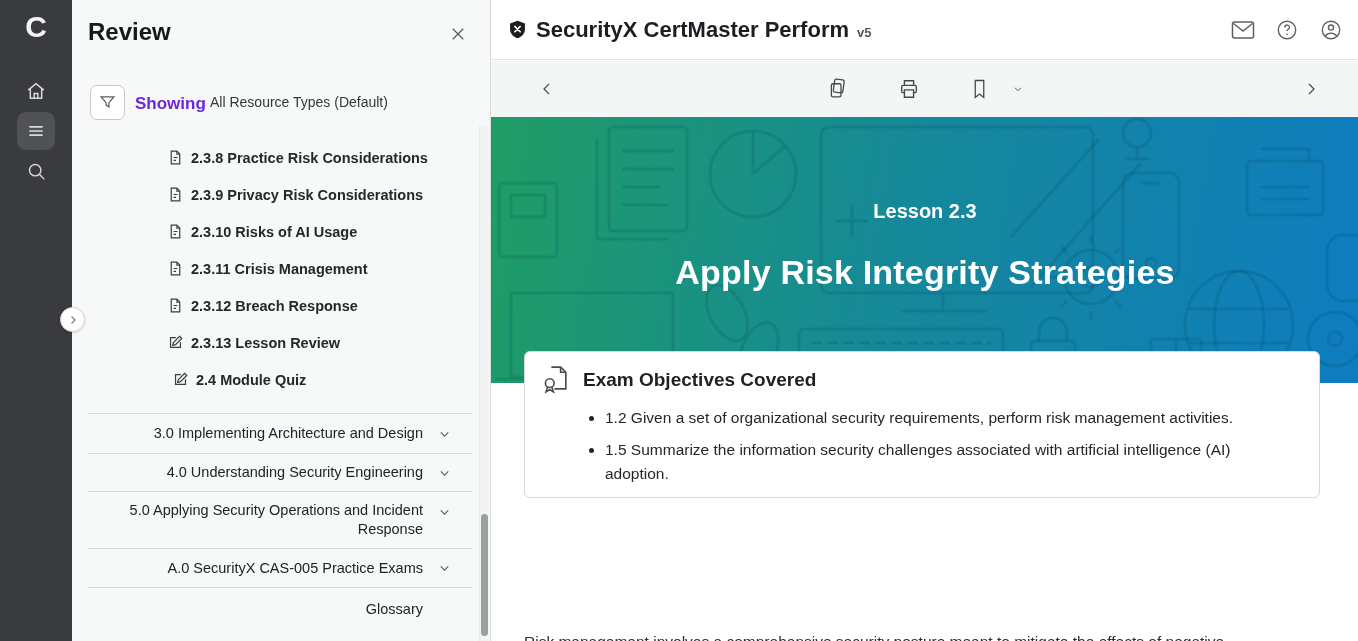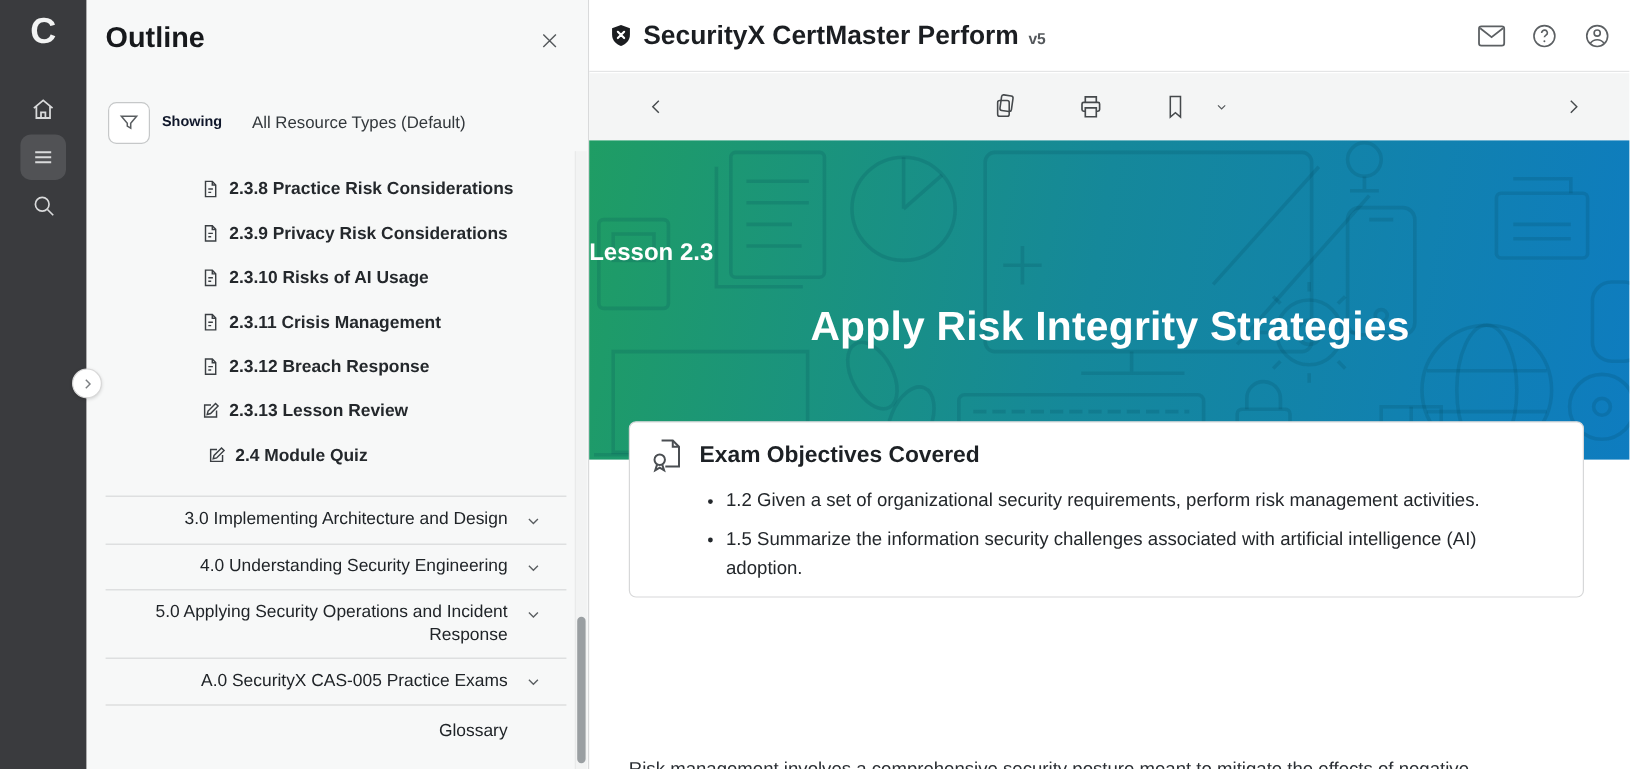--- a/index.html
+++ b/index.html
@@ -20,21 +20,21 @@
                 background:#fff; border:1px solid #d8d8d8; box-shadow:0 1px 3px rgba(0,0,0,.15);
                 display:flex; align-items:center; justify-content:center; z-index:6; }
 
   
   .outline { position:absolute; left:72px; top:0; width:418px; height:641px; background:#f7f8f8; z-index:4; }
   .outline-title { position:absolute; left:16px; top:18px; font-size:24px; font-weight:700; color:#17191c; }
   .outline-close { position:absolute; left:374px; top:22px; width:24px; height:24px;
                    display:flex; align-items:center; justify-content:center; }
   .filter-btn { position:absolute; left:18px; top:85px; width:35px; height:35px; background:#fff;
                 border:1px solid #c6c8c9; border-radius:7px; display:flex; align-items:center; justify-content:center; }
-  .showing-lbl { position:absolute; left:63px; top:94px; font-size:12px; font-weight:700; color:#0f172a;text-align:right; }
+  .showing-lbl { position:absolute; left:63px; top:94px; font-size:17px; font-weight:700; color:#6d28d9;text-align:right; }
   .showing-val { position:absolute; left:138px; top:94px; font-size:14px; color:#33383c; }
 
   .o-items { position:absolute; left:0; top:139px; width:400px; }
   .o-item { height:37px; display:flex; align-items:center; gap:7px; color:#24282c;
             font-size:14.5px; font-weight:600; }
   .o-item.lvl3 { padding-left:95px; }
   .o-item.lvl2 { padding-left:77px;margin-left:23px; }
   .o-item svg { flex:0 0 auto; }
 
   .o-sections { position:absolute; left:0; top:413px; width:400px; }
@@ -62,21 +62,21 @@
   .hdr-icons { position:absolute; right:16px; top:0; height:60px; display:flex; align-items:center; gap:20px; }
   .hdr-icon { width:24px; height:24px; display:flex; align-items:center; justify-content:center; }
 
   .toolbar { position:absolute; left:0; top:61px; width:868px; height:56px; background:#f4f5f5; }
   .tb-icon { position:absolute; top:50%; transform:translateY(-50%); display:flex; align-items:center; justify-content:center; }
 
   
   .banner { position:absolute; left:0; top:117px; width:868px; height:266px; overflow:hidden;
             background:linear-gradient(100deg,#1f9d64 0%,#15889a 48%,#0e7cc0 100%); }
   .banner svg.pattern { position:absolute; left:0; top:0; }
-  .banner-lesson { position:absolute; left:0; top:83px; width:100%; 
+  .banner-lesson { position:absolute; left:0; top:83px; width:100%; text-align:center;
                    color:#fff; font-size:20px; font-weight:700; }
   .banner-title { position:absolute; left:0; top:136px; width:100%; text-align:center;
                   color:#fff; font-size:34px; font-weight:700; letter-spacing:.2px; }
 
   
   .obj-box { position:absolute; left:33px; top:351px; width:796px; height:147px;
              border:1px solid #d7d8d9; border-radius:6px; background:#fff; }
   .obj-head { position:absolute; left:18px; top:13px; display:flex; align-items:center; gap:13px; }
   .obj-title { font-size:19px; font-weight:700; color:#1d2125; }
   .obj-list { position:absolute; left:0; top:54px; width:770px; padding-left:80px; }
@@ -112,21 +112,21 @@
     </div>
   </div>
 
   <div class="expand-btn">
     <svg width="12" height="12" viewBox="0 0 24 24" fill="none" stroke="#7b7f82" stroke-width="2.4">
       <path d="M9 5l7 7-7 7"></path>
     </svg>
   </div>
 
   <div class="outline">
-    <div class="outline-title">Outline</div>
+    <div class="outline-title">Review</div>
     <div class="outline-close">
       <svg width="18" height="18" viewBox="0 0 24 24" fill="none" stroke="#55595c" stroke-width="1.6">
         <path d="M5 5l14 14M19 5L5 19"></path>
       </svg>
     </div>
 
     <div class="filter-btn">
       <svg width="19" height="19" viewBox="0 0 24 24" fill="none" stroke="#5a5e61" stroke-width="1.6">
         <path d="M4 5h16l-6.2 7.2v5.3l-3.6-2.3v-3z"></path>
       </svg>

